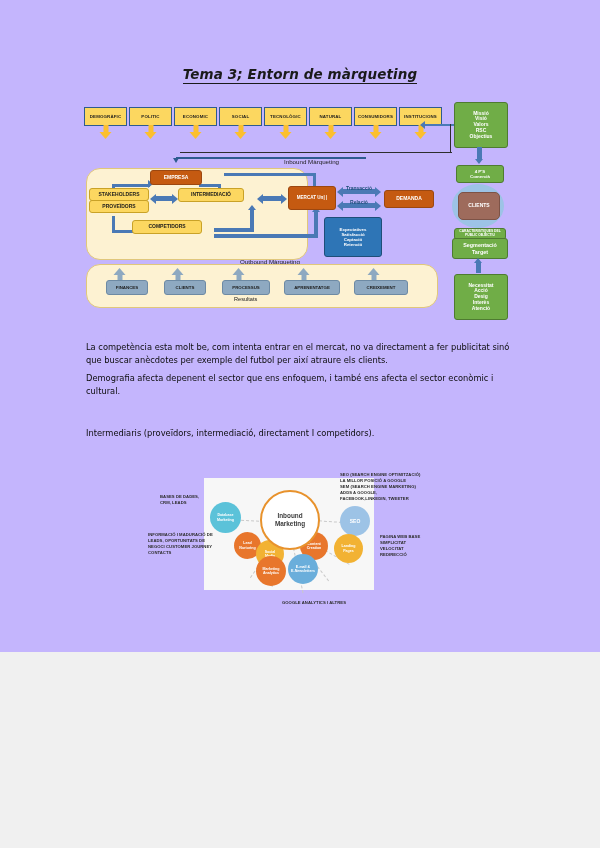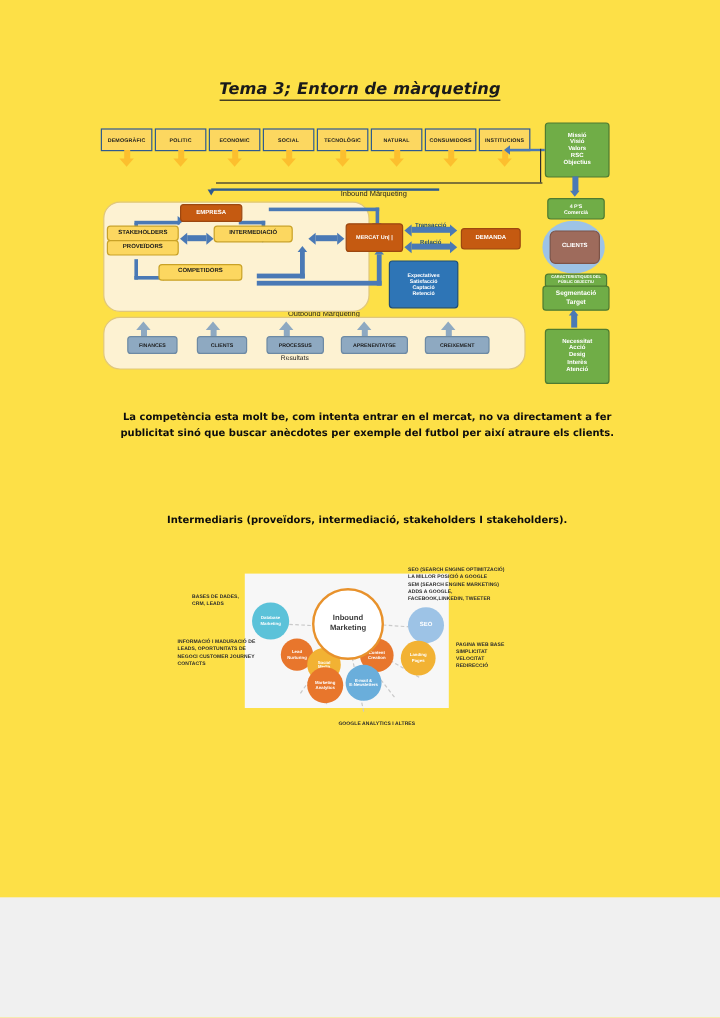--- a/index.html
+++ b/index.html
@@ -4,22 +4,22 @@
 <style>
   html, body {
     margin: 0;
     padding: 0;
     background: #f0f0f0;
     font-family: "Liberation Sans", sans-serif;
   }
   #page {
     position: relative;
     width: 600px;
-    height: 748px;
-    background: #fde047;
+    height: 652px;
+    background: #c4b5fd;
     overflow: hidden;
   }
 
   
   #doc-title {
     position: absolute;
     left: 0; right: 0;
     top: 66px;
     text-align: center;
     font-family: "DejaVu Sans", sans-serif;
@@ -235,22 +235,21 @@
 
   
   .para {
     position: absolute;
     left: 86px;
     width: 440px;
     font-size: 8.3px;
     line-height: 1.52;
     color: #0d0d0d;
     font-family: "DejaVu Sans", sans-serif;
-    text-align: center;
-    font-weight: bold;
+    text-align: left;
   }
 
   
   #diagram2 {
     position: absolute;
     left: 148px;
     top: 470px;
     width: 310px;
     height: 145px;
   }
@@ -499,21 +498,22 @@
     </div>
     <div class="macro-arrow" style="left:290px; top:168px;">
       <div class="shaft" style="top:4px; background:#8ea9c1;"></div>
       <div class="head" style="top:0; border-top:none; border-bottom:7px solid #8ea9c1;"></div>
     </div>
 
     <div class="results-label">Resultats</div>
   </div>
 
   <div class="para" style="top:341px;">La competència esta molt be, com intenta entrar en el mercat, no va directament a fer publicitat sinó que buscar anècdotes per exemple del futbol per així atraure els clients.</div>
-  <div class="para" style="top:427px;">Intermediaris (proveïdors, intermediació, stakeholders I stakeholders).</div>
+  <div class="para" style="top:372px;">Demografia afecta depenent el sector que ens enfoquem, i també ens afecta el sector econòmic i cultural.</div>
+  <div class="para" style="top:427px;">Intermediaris (proveïdors, intermediació, directament I competidors).</div>
 
   <div id="diagram2">
     <div class="canvas"></div>
 
     <div class="ib-spoke" style="left:116px; top:52px; width:48px; transform:rotate(183deg);"></div>
     <div class="ib-spoke" style="left:166px; top:50px; width:48px; transform:rotate(4deg);"></div>
     <div class="ib-spoke" style="left:128px; top:72px; width:44px; transform:rotate(125deg);"></div>
     <div class="ib-spoke" style="left:134px; top:76px; width:42px; transform:rotate(103deg);"></div>
     <div class="ib-spoke" style="left:146px; top:78px; width:46px; transform:rotate(78deg);"></div>
     <div class="ib-spoke" style="left:154px; top:76px; width:44px; transform:rotate(52deg);"></div>

